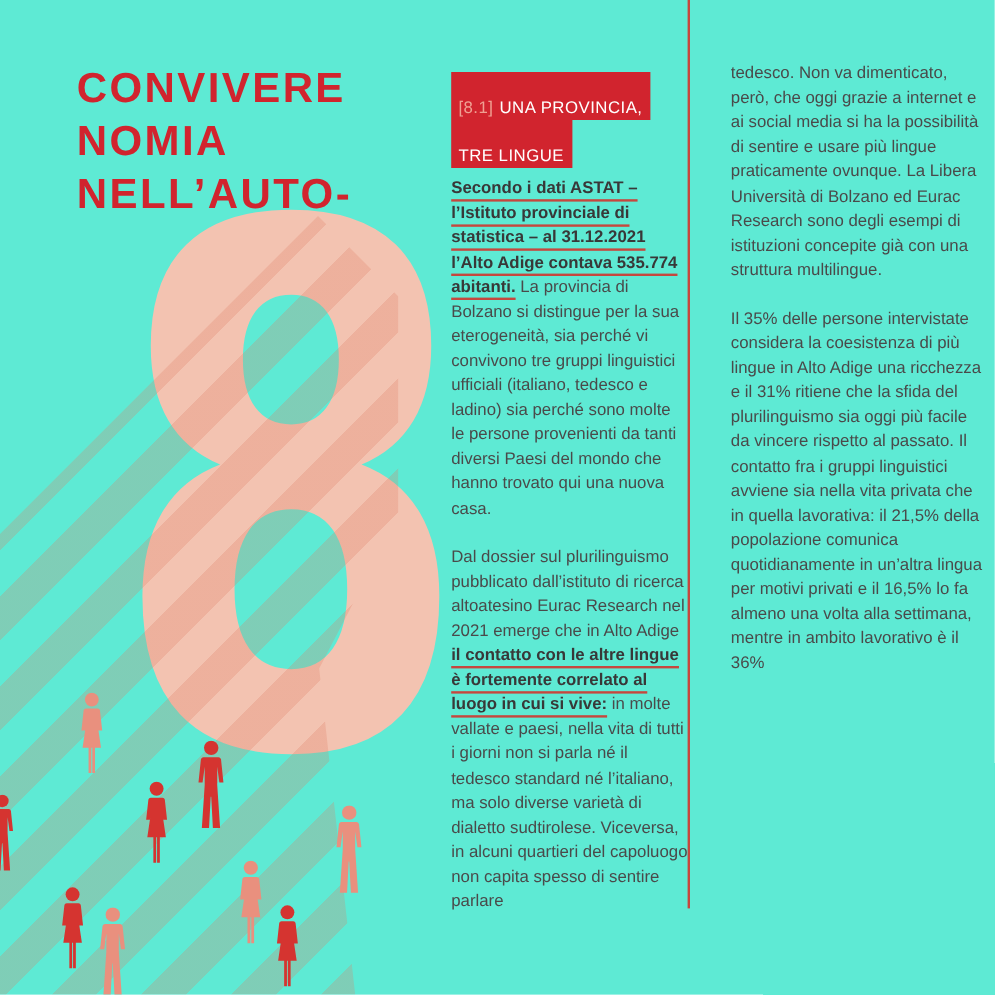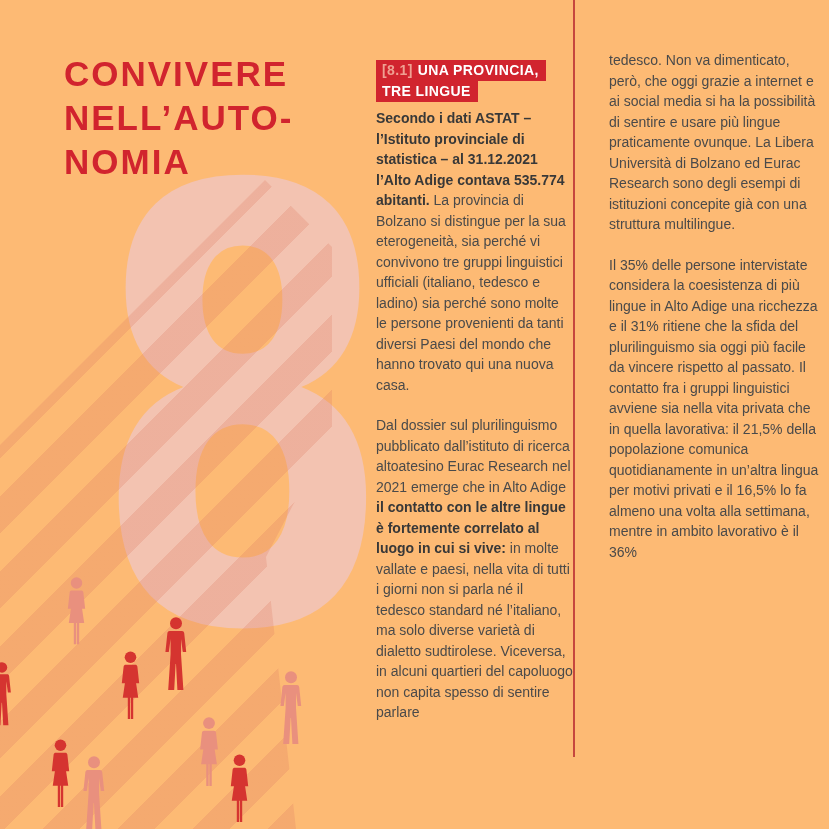--- a/index.html
+++ b/index.html
@@ -1,17 +1,17 @@
 <!DOCTYPE html>
 <html lang="it"><head>
 <meta charset="utf-8">
 <style>
   html,body{margin:0;padding:0;background:#fff;}
   .page{
-    position:relative;width:829px;height:829px;overflow:hidden;background:#fdba74;
+    position:relative;width:829px;height:829px;overflow:hidden;background:#5eead4;
     font-family:"Liberation Sans","DejaVu Sans",sans-serif;
   }
   
   .title{
     position:absolute;left:64px;top:52px;z-index:6;
     font-size:35px;line-height:44px;font-weight:800;letter-spacing:2px;
     color:#d1242e;
   }
   .eight-wrap{position:absolute;left:52px;top:128px;z-index:1;}
   .stripes{
@@ -24,27 +24,27 @@
   .person svg{display:block;}
   .tone-red{fill:#d53430;}
   .tone-salmon{fill:#e9907e;}
   
   .divider{position:absolute;left:573px;top:0;width:2px;height:757px;background:#c6473e;z-index:4;}
   
   .col{position:absolute;z-index:5;color:#4a4a4a;font-size:14px;line-height:20.5px;}
   .col1{left:376px;top:60px;width:197px;}
   .col2{left:609px;top:50px;width:210px;}
   .col p{margin:0 0 20px 0;}
-  .hbox{display:inline-block;background:#d1242e;color:#ffffff;font-weight:700;
-        font-size:14px;line-height:16px;padding:2px 7px 3px 6px;letter-spacing:0.4px;}
+  .hbox{display:inline-block;background:#d1242e;color:#ffffff;font-weight:400;
+        font-size:14px;line-height:16px;padding:21px 7px 3px 6px;letter-spacing:0.4px;}
   .htag{color:#efa092;margin-right:5px;}
   .heading-stack{margin-bottom:6px;}
   .emph{
     font-weight:700;color:#383838;
-    text-decoration-color:#c6473e;
+    text-decoration:underline;text-decoration-color:#c6473e;
     text-decoration-thickness:2px;text-underline-offset:4.5px;
   }
 </style>
 </head>
 <body>
 
 <svg width="0" height="0" style="position:absolute" aria-hidden="true">
   <defs>
     <g id="fig-male">
       <circle cx="15" cy="6.2" r="6"></circle>
@@ -110,22 +110,22 @@
       </div>
       <div class="person" style="left: 276px; top: 671px;">
         <svg class="tone-salmon" width="30" height="76" viewBox="0 0 30 76">
           <use href="#fig-male"></use>
         </svg>
       </div>
     </div>
 
   <div class="title">
     <div>CONVIVERE</div>
+    <div>NOMIA</div>
     <div>NELL’AUTO-</div>
-    <div>NOMIA</div>
   </div>
 
   <div class="divider"></div>
 
   <div class="col col1">
     <div class="heading-stack">
       <span class="hbox"><span class="htag">[8.1]</span><span>UNA PROVINCIA,</span></span><br>
       <span class="hbox">TRE LINGUE</span>
     </div>
     <p><span class="emph">Secondo i dati ASTAT – l’Istituto provinciale di statistica – al 31.12.2021 l’Alto Adige contava 535.774 abitanti.</span><span> La provincia di Bolzano si distingue per la sua eterogeneità, sia perché vi convivono tre gruppi linguistici ufficiali (italiano, tedesco e ladino) sia perché sono molte le persone provenienti da tanti diversi Paesi del mondo che hanno trovato qui una nuova casa.</span></p>

